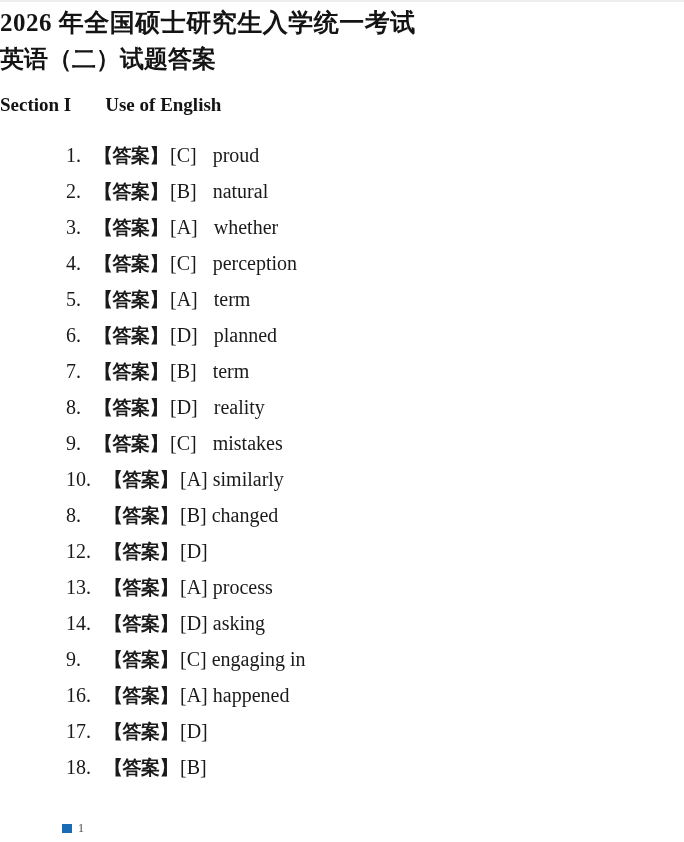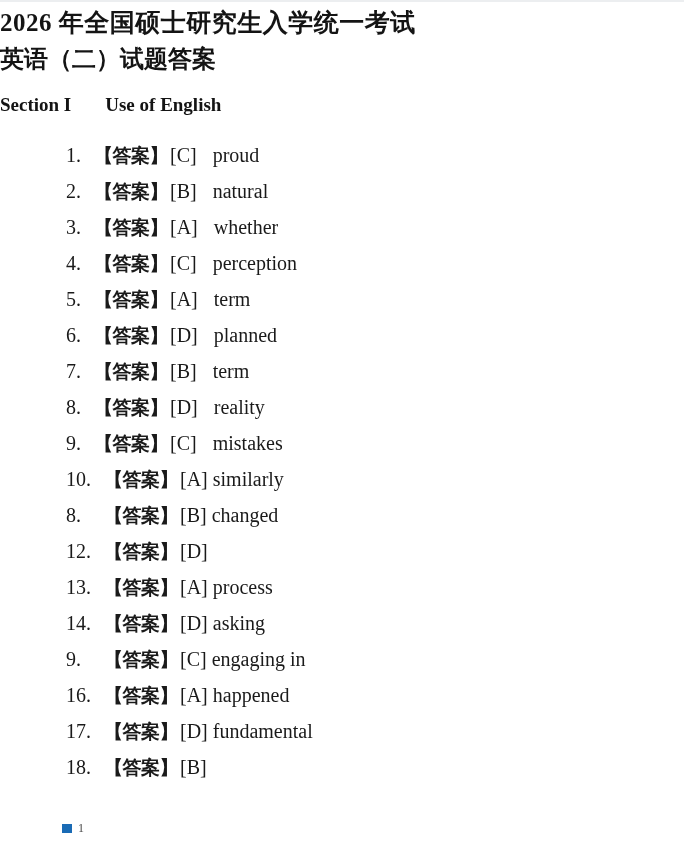--- a/index.html
+++ b/index.html
@@ -243,21 +243,20 @@
       <li class="answer-row w-wide">
         <span class="ans-num">16.</span>
         <span class="ans-tag">【答案】</span>
         <span class="ans-letter">[A]</span>
         <span class="ans-word">happened</span>
       </li>
       <li class="answer-row w-wide">
         <span class="ans-num">17.</span>
         <span class="ans-tag">【答案】</span>
         <span class="ans-letter">[D]</span>
-        <span class="ans-word">fundamental</span>
       </li>
       <li class="answer-row w-wide">
         <span class="ans-num">18.</span>
         <span class="ans-tag">【答案】</span>
         <span class="ans-letter">[B]</span>
       </li>
     </ul>
 
   <div class="page-footer">
     <span class="footer-marker" id="footer-marker" style="background: rgb(26, 107, 181);"></span>

